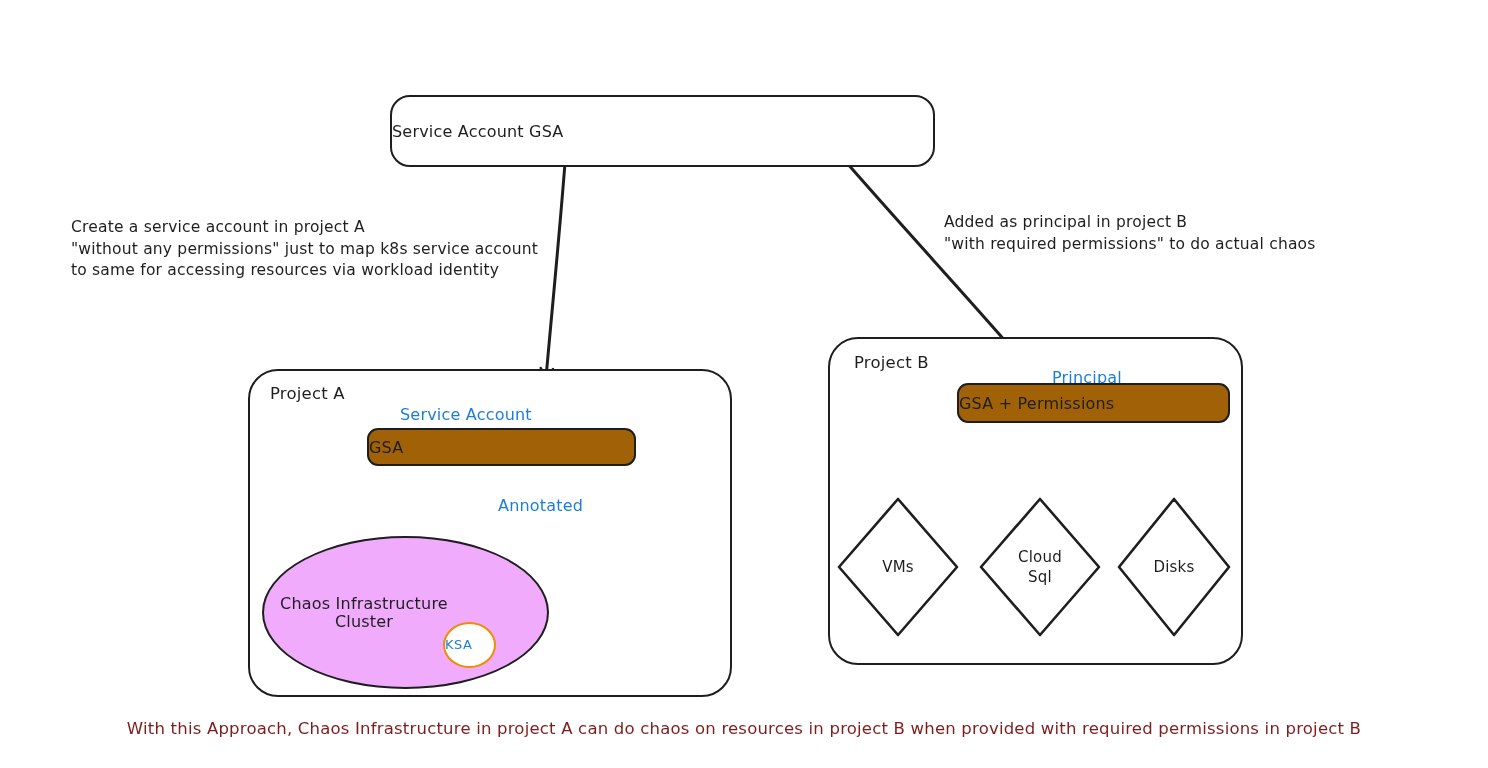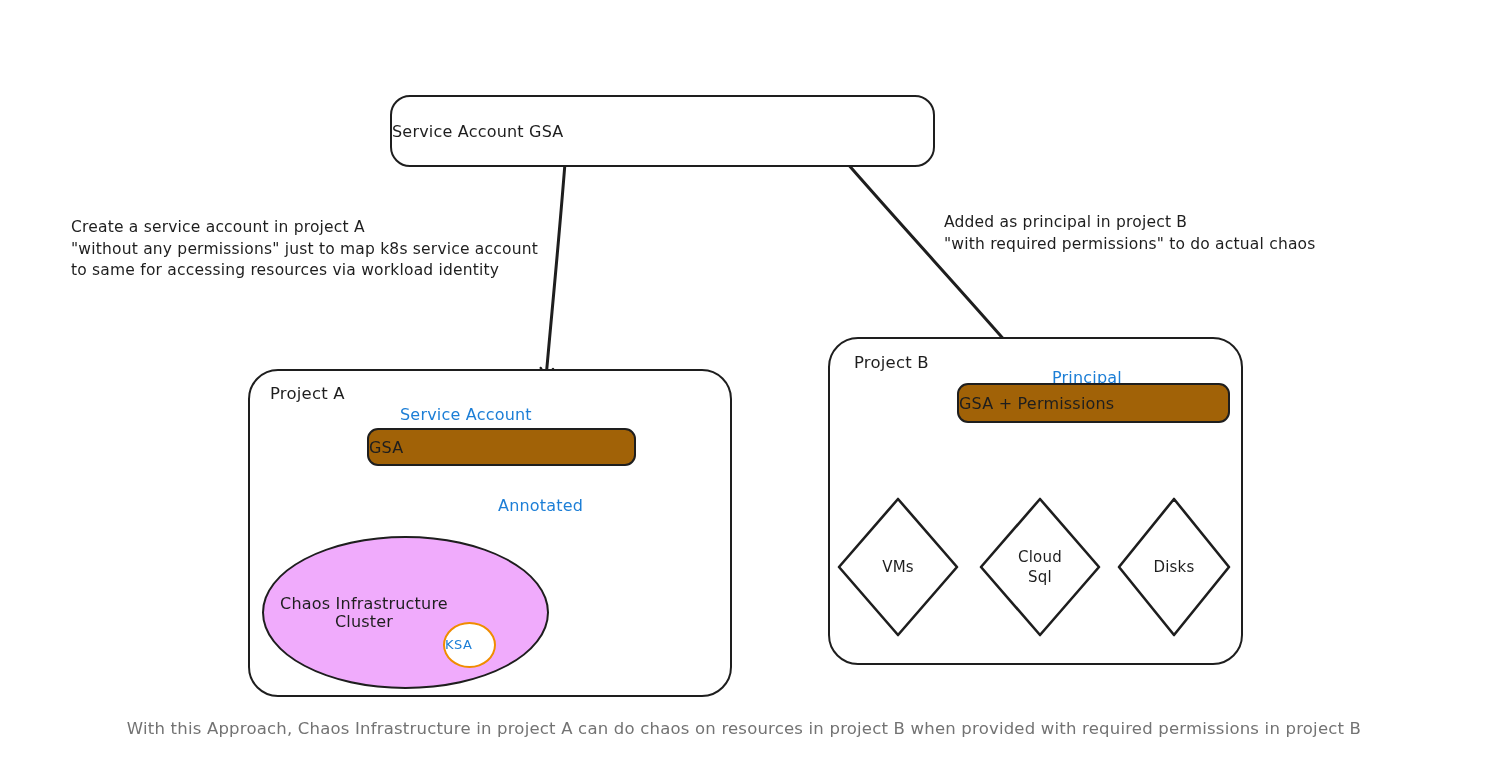--- a/index.html
+++ b/index.html
@@ -126,21 +126,21 @@
     text-align: center;
     font-size: 15px;
     line-height: 20px;
   }
   
   .footer-note {
     position: absolute;
     left: 0; top: 719px;
     width: 100%;
     text-align: center;
-    color: #737373;
+    color: #7f1d1d;
     font-size: 16.5px;
     white-space: nowrap;
   }
 </style>
 </head>
 <body>
 
 <div class="canvas">
 
   <svg class="overlay" viewBox="0 0 1488 768">

